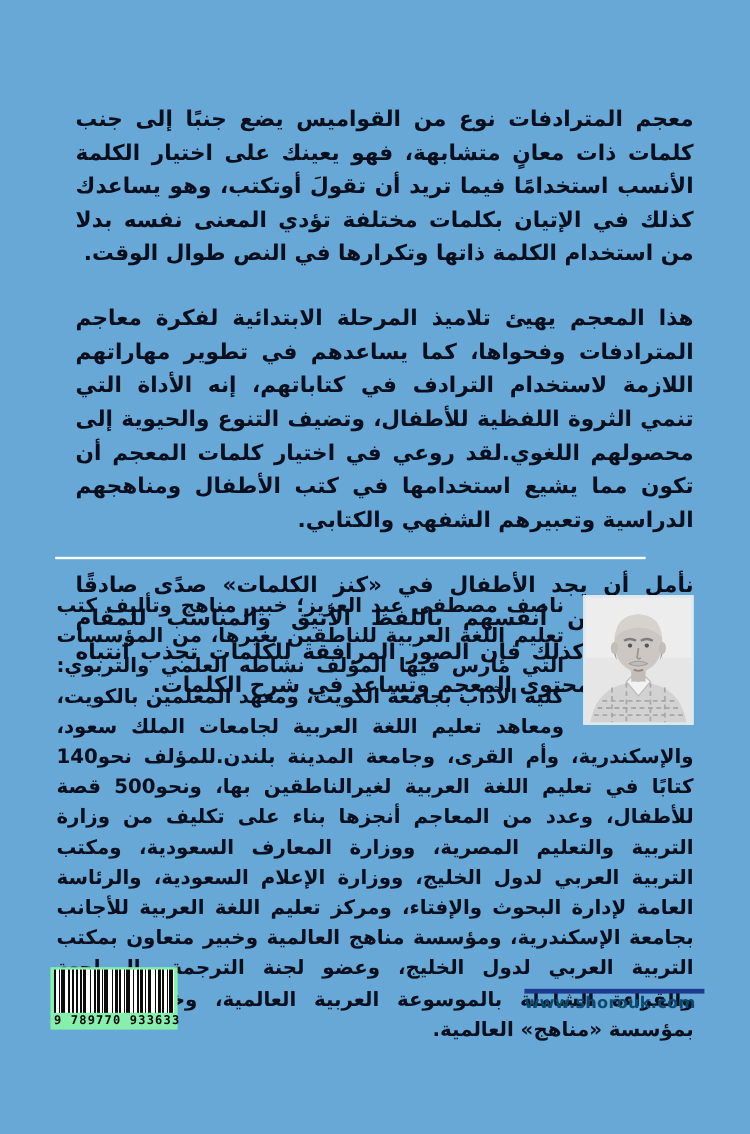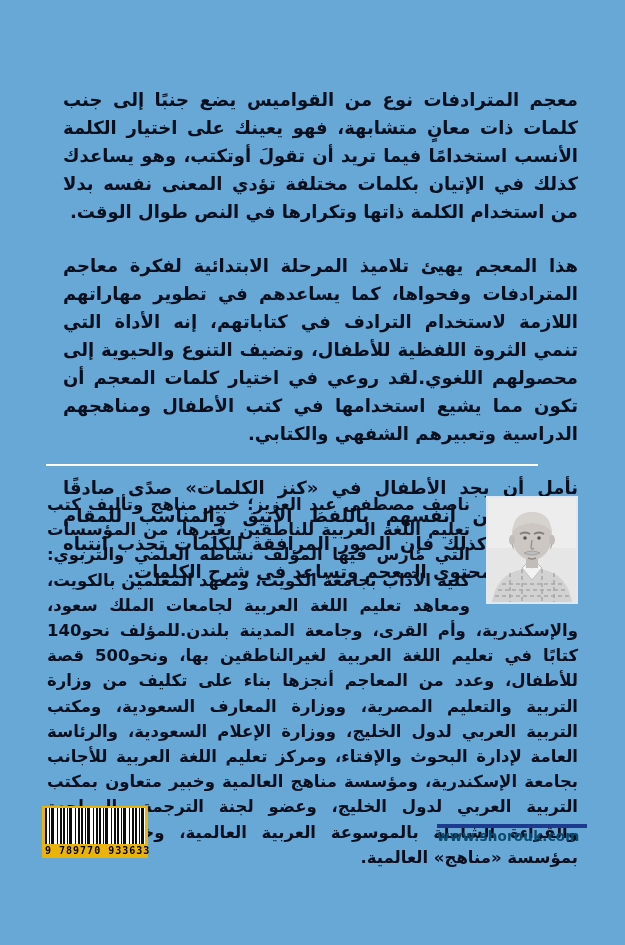--- a/index.html
+++ b/index.html
@@ -74,21 +74,21 @@
   .bio .author-name {
     font-weight: 700;
   }
   
   .barcode {
     position: absolute;
     left: 42px;
     top: 806px;
     width: 106px;
     height: 52px;
-    background: #eab308;
+    background: #86efac;
     box-sizing: border-box;
     padding: 2px 3px 1px 3px;
     direction: ltr;
   }
   .barcode .bars {
     height: 36px;
     background:
       repeating-linear-gradient(90deg,
         #0b0b0b 0 2px,  #ffffff 2px 4px,
         #0b0b0b 4px 5px, #ffffff 5px 6px,

